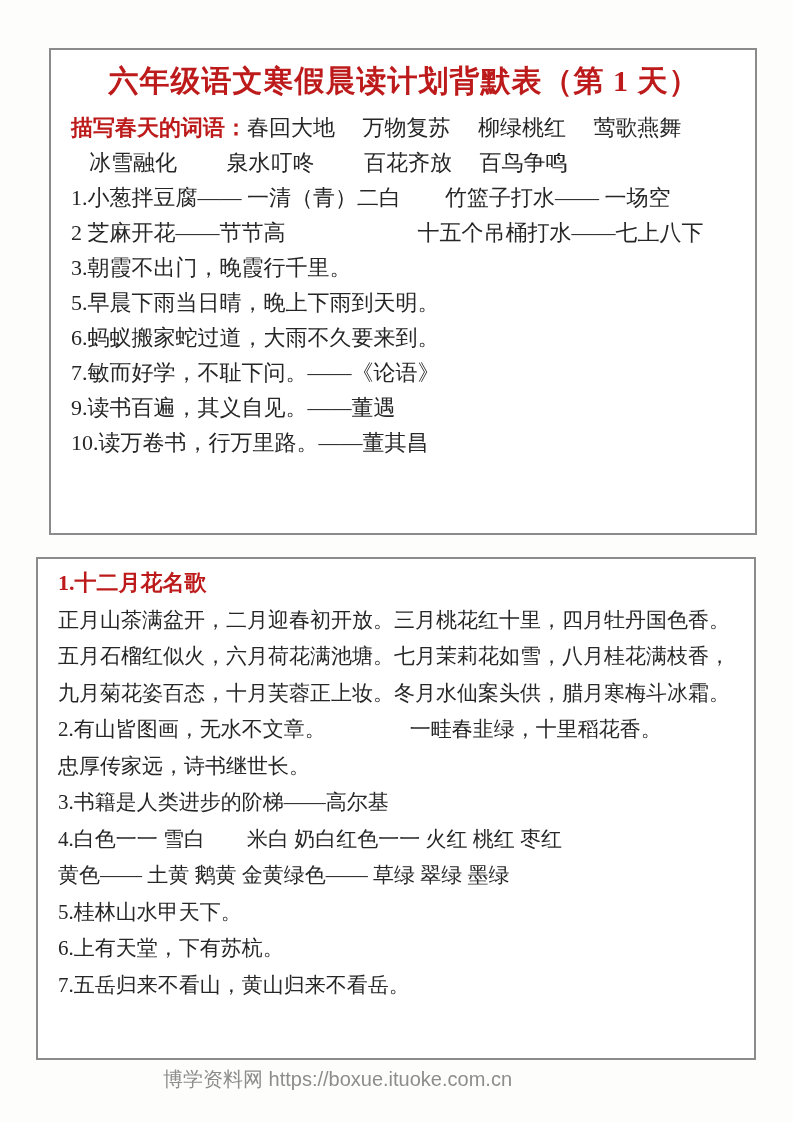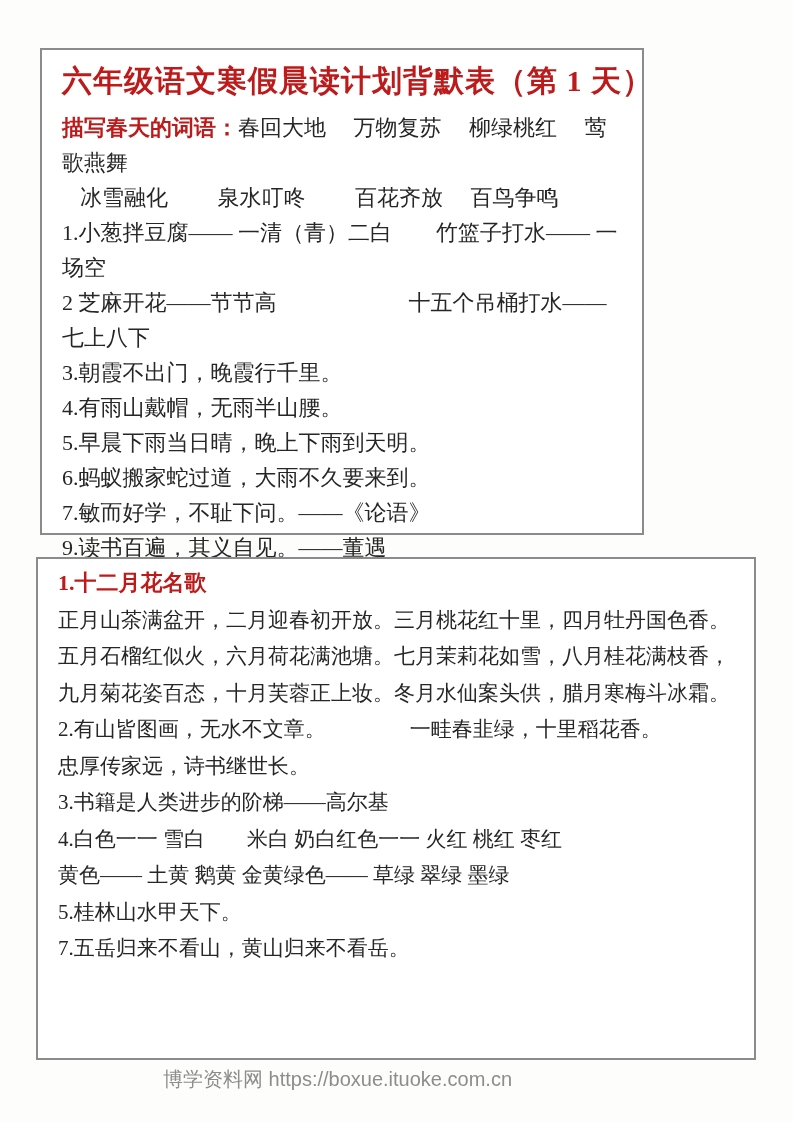--- a/index.html
+++ b/index.html
@@ -13,23 +13,23 @@
     color: #262626;
     overflow: hidden;
   }
   .sheet {
     position: absolute;
     background: #ffffff;
     border: 2px solid #8b8b8b;
     box-sizing: border-box;
   }
   #day1-sheet {
-    left: 40px;
+    left: 49px;
     top: 48px;
-    width: 604px;
+    width: 708px;
     height: 487px;
     padding: 6px 18px 0 20px;
   }
   #day2-sheet {
     left: 36px;
     top: 557px;
     width: 720px;
     height: 503px;
     padding: 6px 16px 0 20px;
   }
@@ -77,35 +77,35 @@
 </head>
 <body>
 
 <div class="sheet" id="day1-sheet">
   <h1 class="sheet-title">六年级语文寒假晨读计划背默表（第 1 天）</h1>
   <p class="line"><span class="red-label">描写春天的词语：</span><span>春回大地　 万物复苏　 柳绿桃红　 莺歌燕舞</span></p>
   <p class="line indented">冰雪融化　　 泉水叮咚　　 百花齐放　 百鸟争鸣</p>
   <p class="line">1.小葱拌豆腐—— 一清（青）二白　　竹篮子打水—— 一场空</p>
   <p class="line">2 芝麻开花——节节高　　　　　　十五个吊桶打水——七上八下</p>
   <p class="line">3.朝霞不出门，晚霞行千里。</p>
-  <p class="line">4.有雨山戴帽，无雨半山腰。</p>
   <p class="line">5.早晨下雨当日晴，晚上下雨到天明。</p>
   <p class="line">6.蚂蚁搬家蛇过道，大雨不久要来到。</p>
   <p class="line">7.敏而好学，不耻下问。——《论语》</p>
   <p class="line">9.读书百遍，其义自见。——董遇</p>
   <p class="line">10.读万卷书，行万里路。——董其昌</p>
 </div>
 
 <div class="sheet" id="day2-sheet">
   <p class="section-heading">1.十二月花名歌</p>
   <p class="line">正月山茶满盆开，二月迎春初开放。三月桃花红十里，四月牡丹国色香。</p>
   <p class="line">五月石榴红似火，六月荷花满池塘。七月茉莉花如雪，八月桂花满枝香，</p>
   <p class="line">九月菊花姿百态，十月芙蓉正上妆。冬月水仙案头供，腊月寒梅斗冰霜。</p>
   <p class="line">2.有山皆图画，无水不文章。　　　　一畦春韭绿，十里稻花香。</p>
   <p class="line">忠厚传家远，诗书继世长。</p>
   <p class="line">3.书籍是人类进步的阶梯——高尔基</p>
   <p class="line">4.白色一一 雪白　　米白 奶白红色一一 火红 桃红 枣红</p>
   <p class="line">黄色—— 土黄 鹅黄 金黄绿色—— 草绿 翠绿 墨绿</p>
   <p class="line">5.桂林山水甲天下。</p>
+  <p class="line">6.上有天堂，下有苏杭。</p>
   <p class="line">7.五岳归来不看山，黄山归来不看岳。</p>
 </div>
 
 <div id="page-footer">博学资料网 https://boxue.ituoke.com.cn</div>
 
 </body></html>

